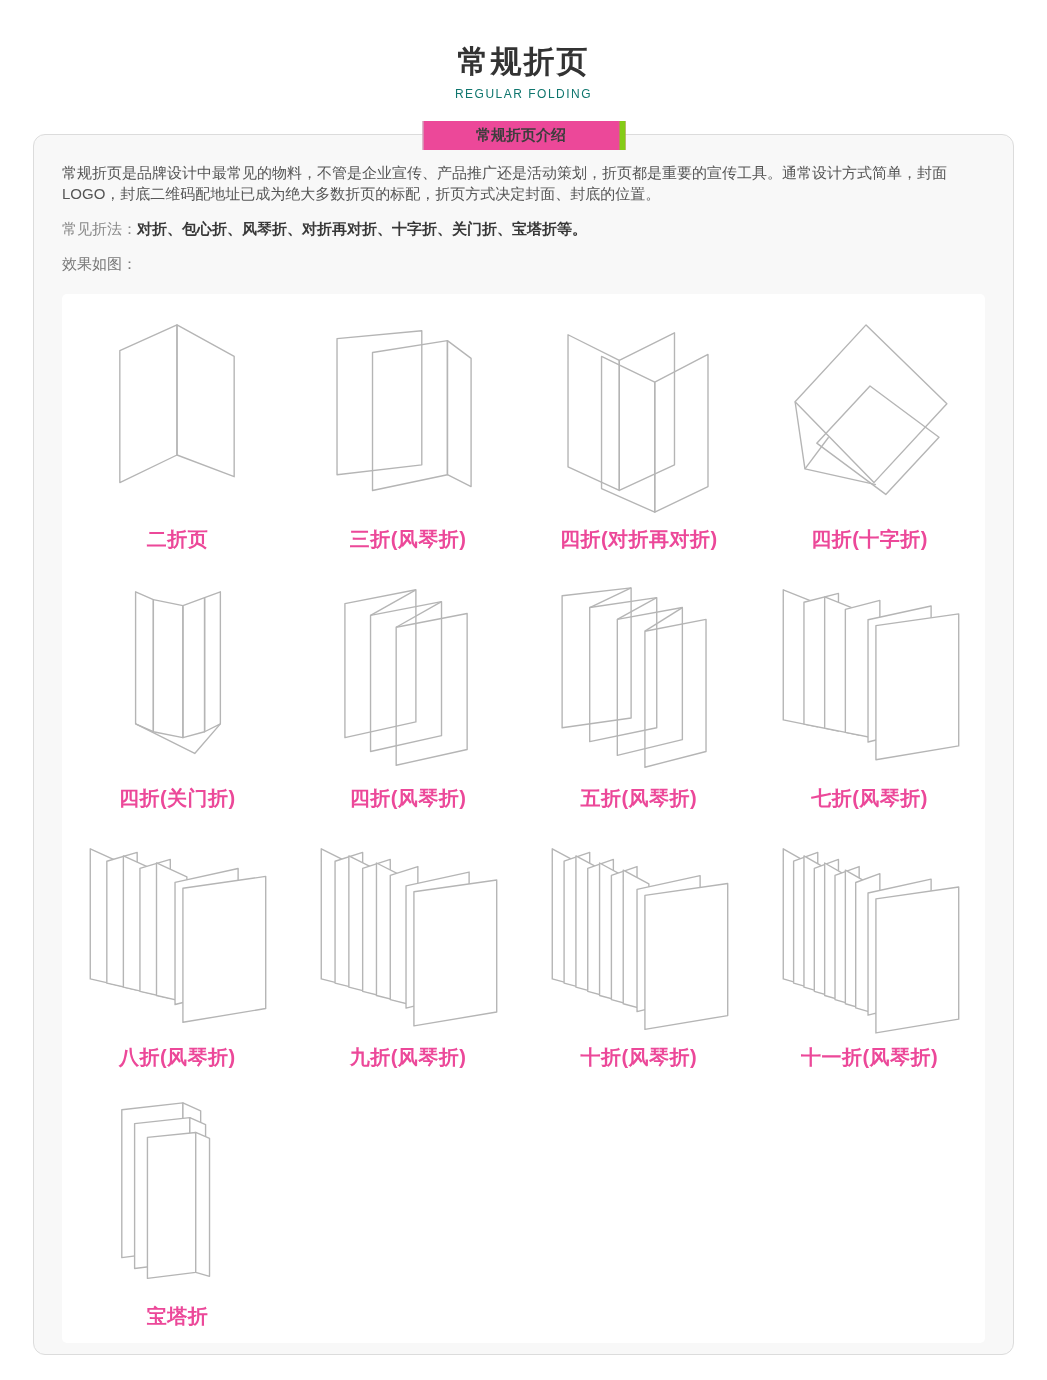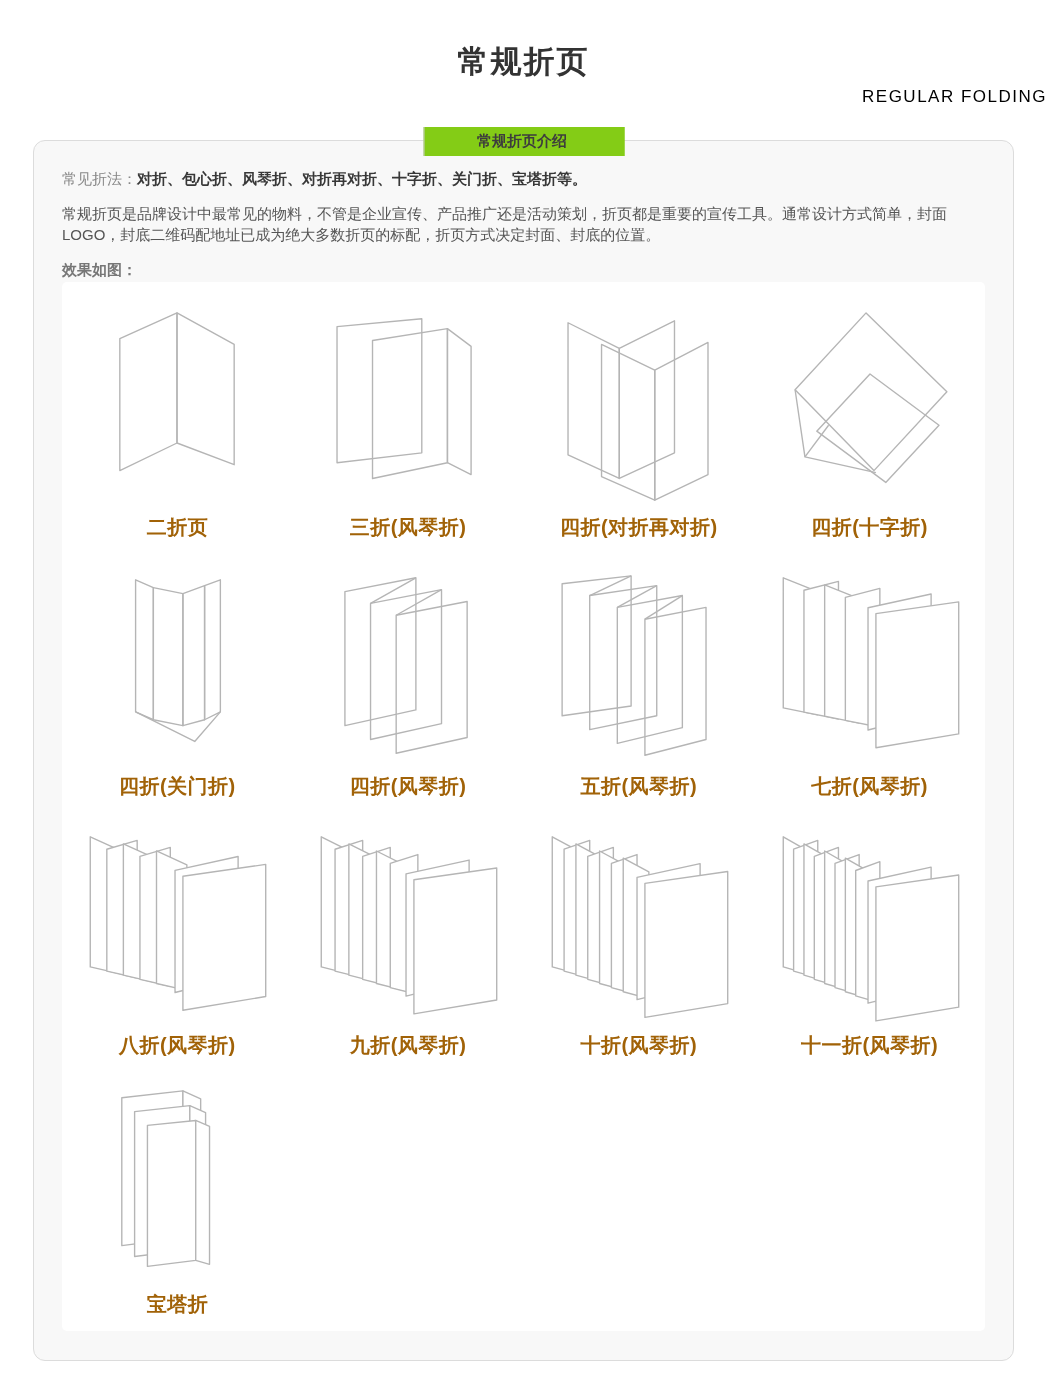--- a/index.html
+++ b/index.html
@@ -8,70 +8,70 @@
     font-family:"Liberation Sans","DejaVu Sans",sans-serif;
     -webkit-font-smoothing:antialiased;
   }
   
   .page-header{padding-top:44px;text-align:center;}
   .page-title{
     margin:0;font-size:31px;font-weight:800;color:#333333;
     letter-spacing:2px;line-height:36px;text-align:center;
   }
   .page-subtitle{
-    margin-top:7px;font-size:17px;color:#000000;letter-spacing:1.5px;text-align:right;
+    margin-top:7px;font-size:12px;color:#0f766e;letter-spacing:1.5px;
   }
   
   .intro-box{
     position:relative;margin:33px 33px 0 33px;
     background:#f8f8f8;border:1px solid #dcdcdc;border-radius:12px;
     padding:27px 28px 20px 28px;box-sizing:border-box;height:1221px;
   }
   .section-legend{
     position:absolute;top:-14px;left:50%;transform:translateX(-50%);
-    background:#84cc16;border-left:1px solid #c9c9c9;border-right:4px solid #84cc16;
+    background:#ec4899;border-left:1px solid #c9c9c9;border-right:6px solid #84cc16;
     padding:5px 53px;font-size:15px;font-weight:700;color:#3d3d3d;white-space:nowrap;
   }
   .para{margin:0 0 14px 0;font-size:15px;line-height:21px;color:#555555;}
   .para .dim-label{color:#888888;}
   .para .strong-list{color:#383838;font-weight:700;}
-  .effect-para{color:#777777;margin-bottom:2px;font-weight:bold;}
+  .effect-para{color:#777777;margin-bottom:20px;}
   
   .folds-panel{
     background:#ffffff;border-radius:5px;height:1049px;box-sizing:border-box;
     padding:6px 0 0 0;
   }
   .folds-grid{
     display:grid;grid-template-columns:repeat(4,1fr);grid-auto-rows:259px;
     width:100%;height:100%;
   }
   .fold-cell{
     margin:0;display:flex;flex-direction:column;align-items:center;
     justify-content:flex-end;padding-bottom:6px;box-sizing:border-box;
   }
   .fold-diagram{flex:0 0 auto;line-height:0;margin-bottom:2px;}
   .fold-cap{
-    font-size:20px;font-weight:700;color:#a16207;letter-spacing:0.5px;
+    font-size:20px;font-weight:700;color:#ec4899;letter-spacing:0.5px;
     text-align:center;white-space:nowrap;
   }
 </style>
 </head>
 <body>
 
 <header class="page-header">
   <h1 class="page-title">常规折页</h1>
   <div class="page-subtitle">REGULAR FOLDING</div>
 </header>
 
 <section class="intro-box">
   <div class="section-legend">常规折页介绍</div>
 
+  <p class="para">常规折页是品牌设计中最常见的物料，不管是企业宣传、产品推广还是活动策划，折页都是重要的宣传工具。通常设计方式简单，封面LOGO，封底二维码配地址已成为绝大多数折页的标配，折页方式决定封面、封底的位置。</p>
+
   <p class="para"><span class="dim-label">常见折法：</span><span class="strong-list">对折、包心折、风琴折、对折再对折、十字折、关门折、宝塔折等。</span></p>
-
-  <p class="para">常规折页是品牌设计中最常见的物料，不管是企业宣传、产品推广还是活动策划，折页都是重要的宣传工具。通常设计方式简单，封面LOGO，封底二维码配地址已成为绝大多数折页的标配，折页方式决定封面、封底的位置。</p>
 
   <p class="para effect-para">效果如图：</p>
 
   <div class="folds-panel">
     <div class="folds-grid" id="folds-grid">
   <figure class="fold-cell">
     <div class="fold-diagram"><svg viewBox="0 0 200 210" width="200" height="207">
               <path d="M100,8 L42,34 L42,168 L100,140 Z" fill="none" stroke="#b5b5b5" stroke-width="1.4" stroke-linejoin="round"></path>
               <path d="M100,8 L158,40 L158,162 L100,140 Z" fill="none" stroke="#b5b5b5" stroke-width="1.4" stroke-linejoin="round"></path>
             </svg></div>

